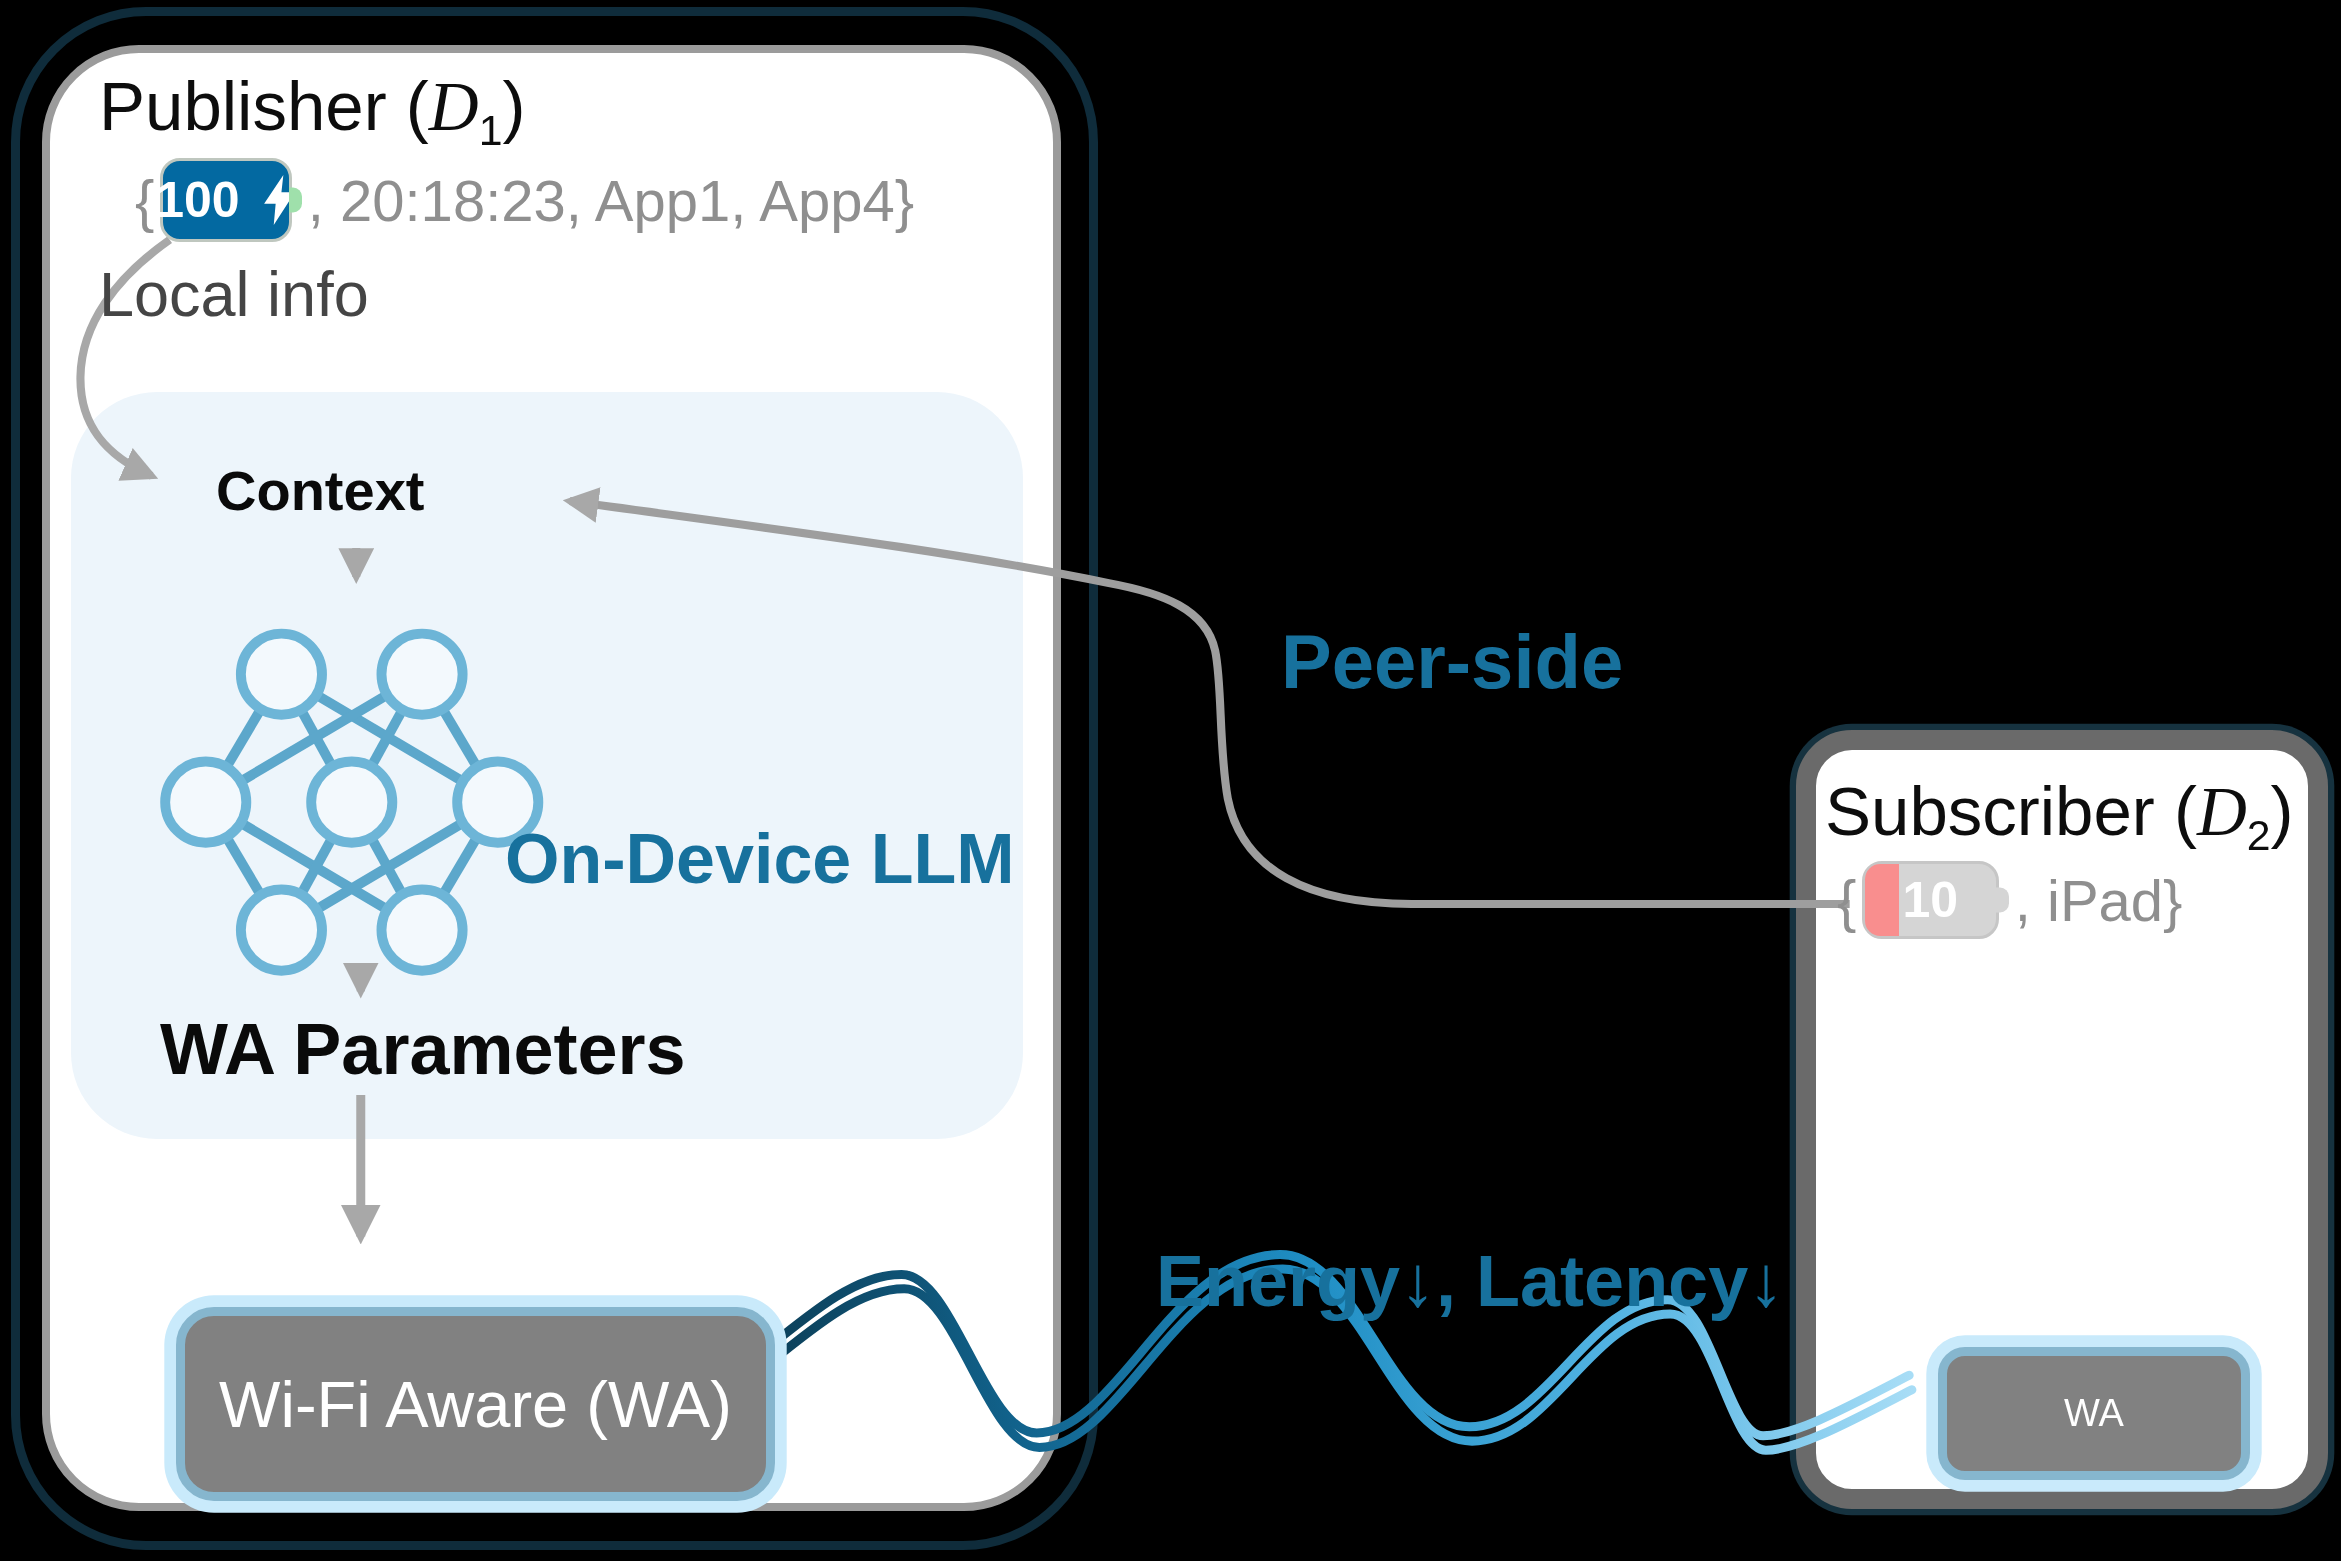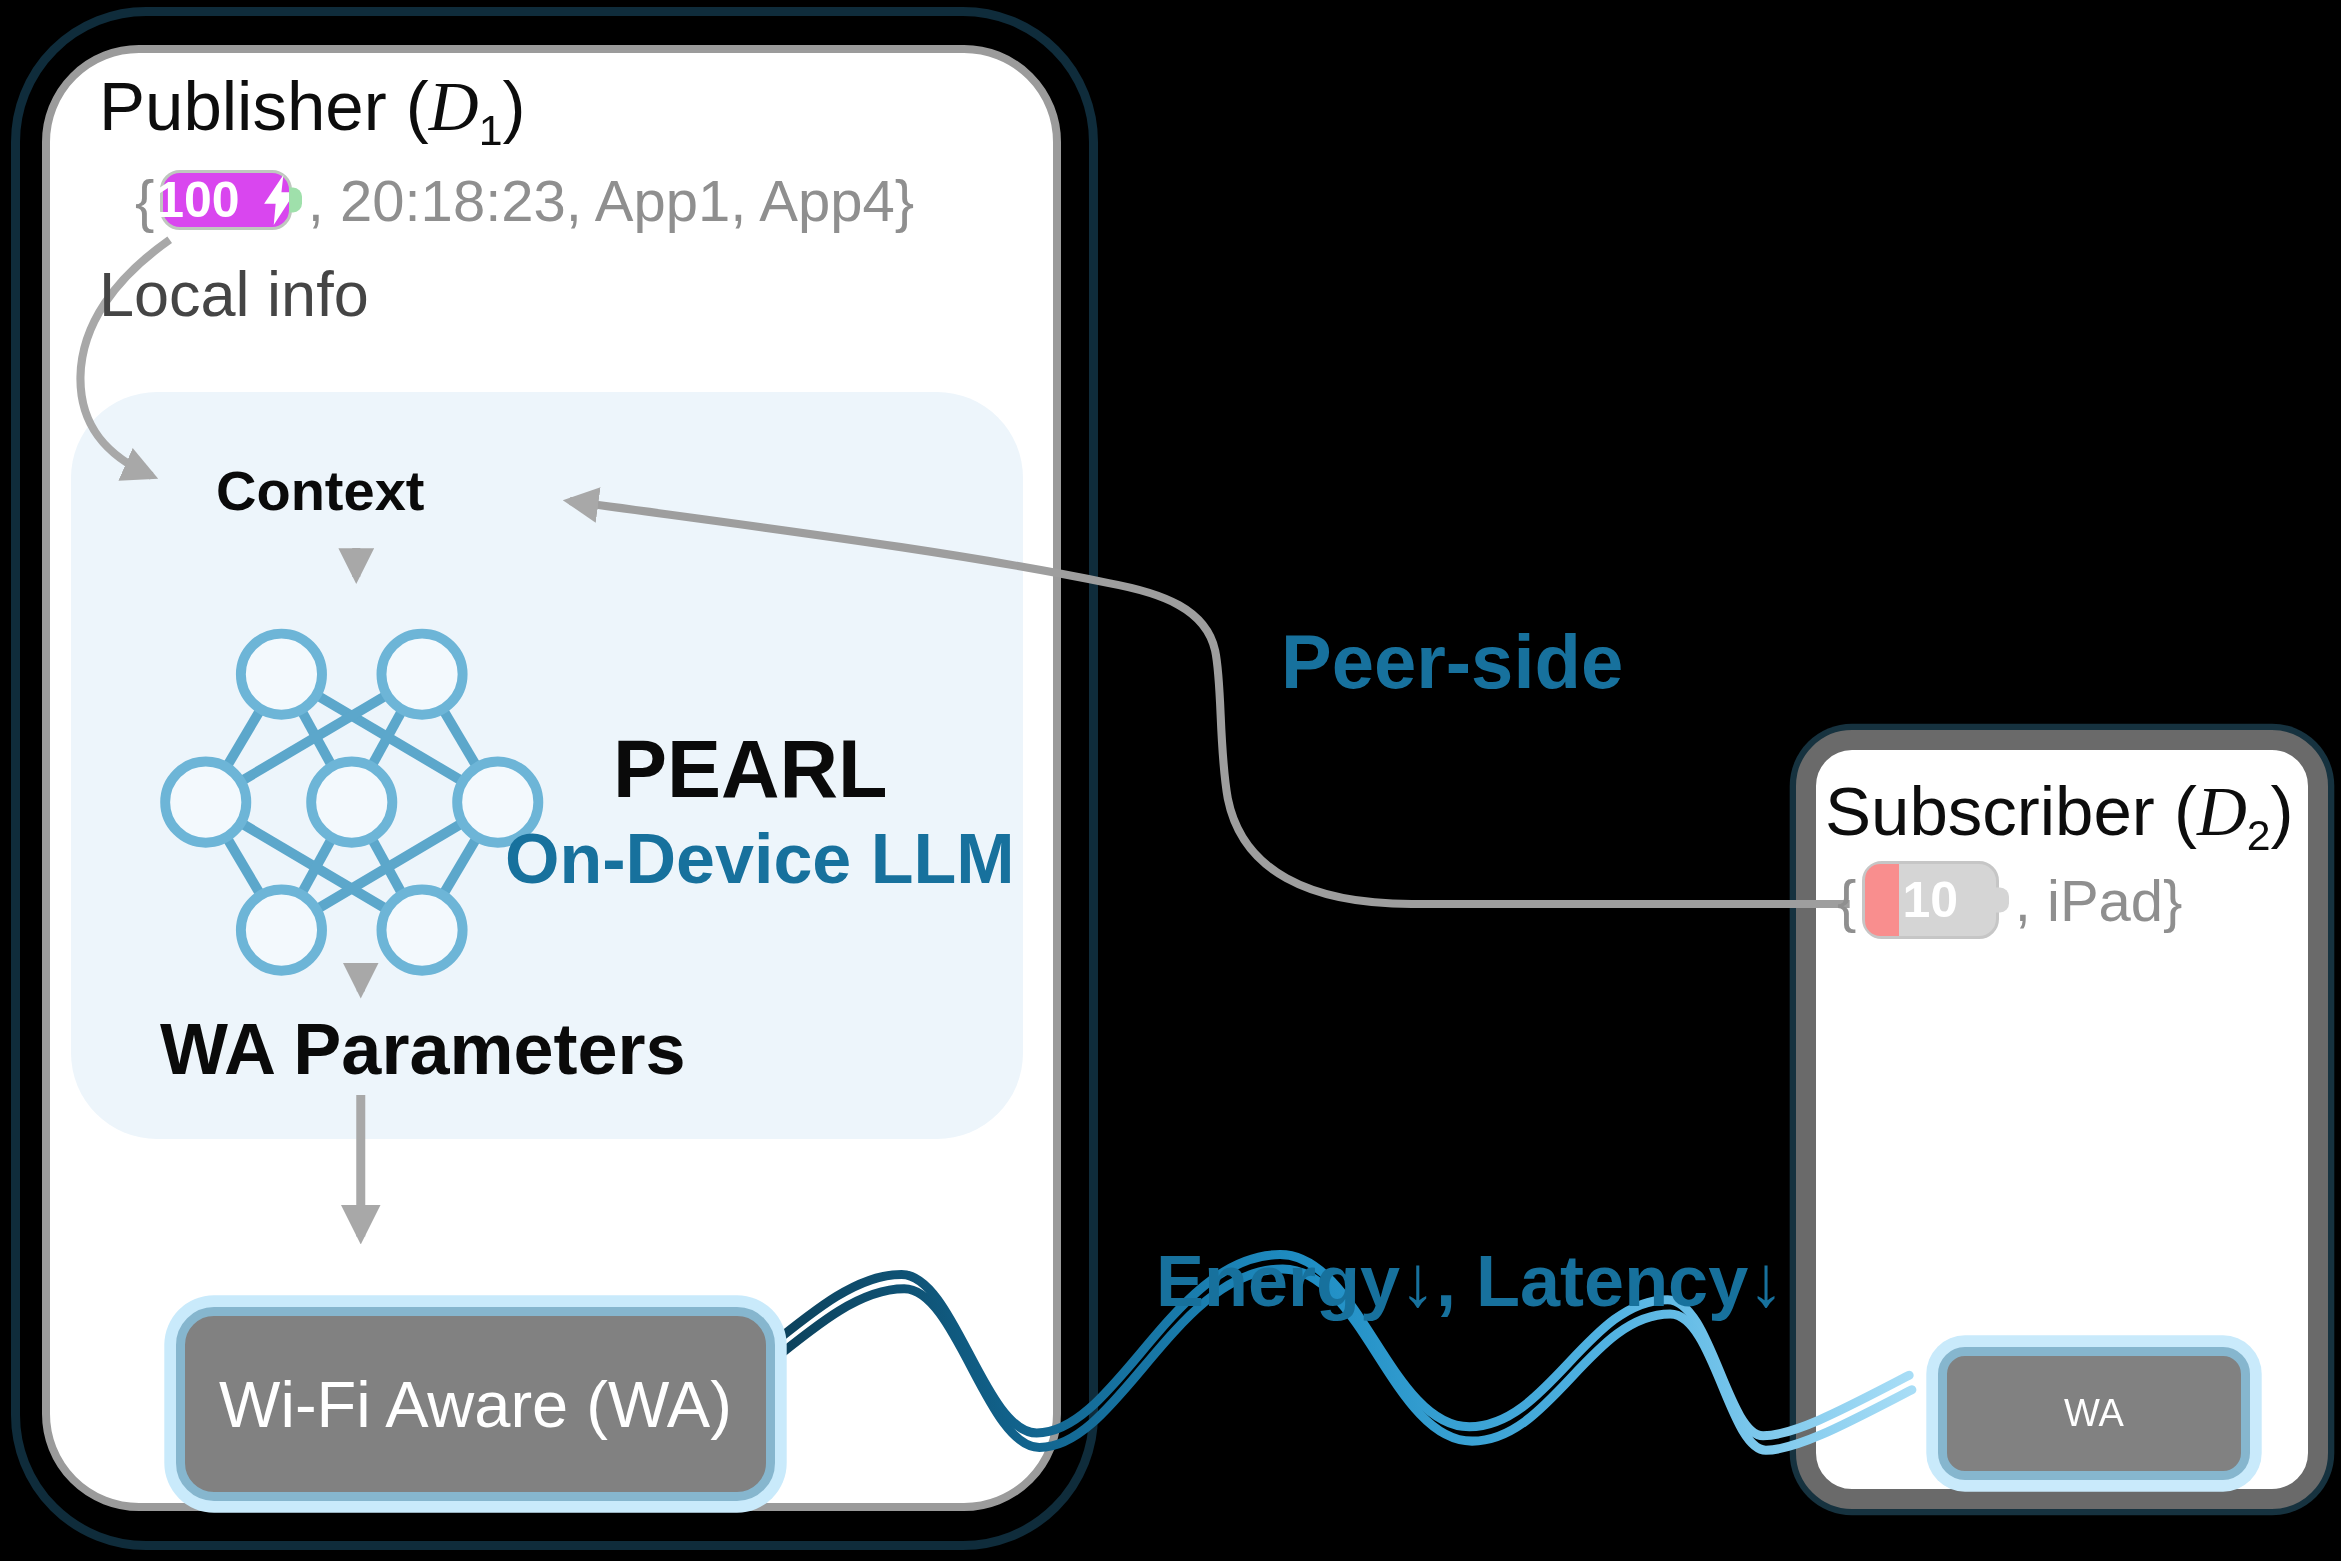--- a/index.html
+++ b/index.html
@@ -38,21 +38,21 @@
   .set-row {
     position:absolute; z-index:10; display:flex; align-items:center;
     font-size:58px; color:#8f8f8f; white-space:nowrap;
   }
   .pub-set { left:135px; top:162px; height:76px; }
   .sub-set { left:1837px; top:862px; height:76px; }
   .battery {
     position:relative; display:flex; align-items:center; justify-content:center;
     box-sizing:border-box; border-radius:20px; margin:0 16px 0 5.4px;
   }
-  .battery.green { width:132px; height:60px; background:#d946ef; border:3.6px solid #bfc7bf;gap:22px; }
+  .battery.green { width:132px; height:84px; background:#0369a1; border:3.6px solid #bfc7bf;gap:22px; }
   .battery.gray  { width:137px; height:78px; background:#d5d5d5; border:3.6px solid #c6c6c6; }
   .battery .level { color:#ffffff; font-weight:bold; font-size:50px; line-height:1; position:relative; }
   .battery .red {
     position:absolute; left:0; top:0; bottom:0; width:34px;
     background:#f98e8e; border-radius:15.3px 0 0 15.3px;
   }
   .battery .cap {
     position:absolute; right:-13.5px; top:50%; transform:translateY(-50%);
     width:13.5px; height:25px; border-radius:0 9px 9px 0;
   }
@@ -163,21 +163,20 @@
             <path d="M10 0 L0 15 L6 15 L5 26 L16 9 L9 9 Z" fill="#ffffff"></path>
           </svg>
       </span>
       <span class="cap"></span>
     </span>
     <span>, 20:18:23, App1, App4}</span>
   </div>
 
   <div class="txt local-info">Local info</div>
   <div class="txt context-label">Context</div>
-  <div class="txt pearl-title">PEARL</div>
   <div class="txt pearl-sub">On-Device LLM</div>
   <div class="txt wa-params">WA Parameters</div>
 
   <div class="wa-btn wifi-btn">
     <span>Wi-Fi Aware (WA)</span>
   </div>
 
   <div class="txt peer-side">Peer-side</div>
   <div class="txt energy">Energy↓, Latency↓</div>
 

